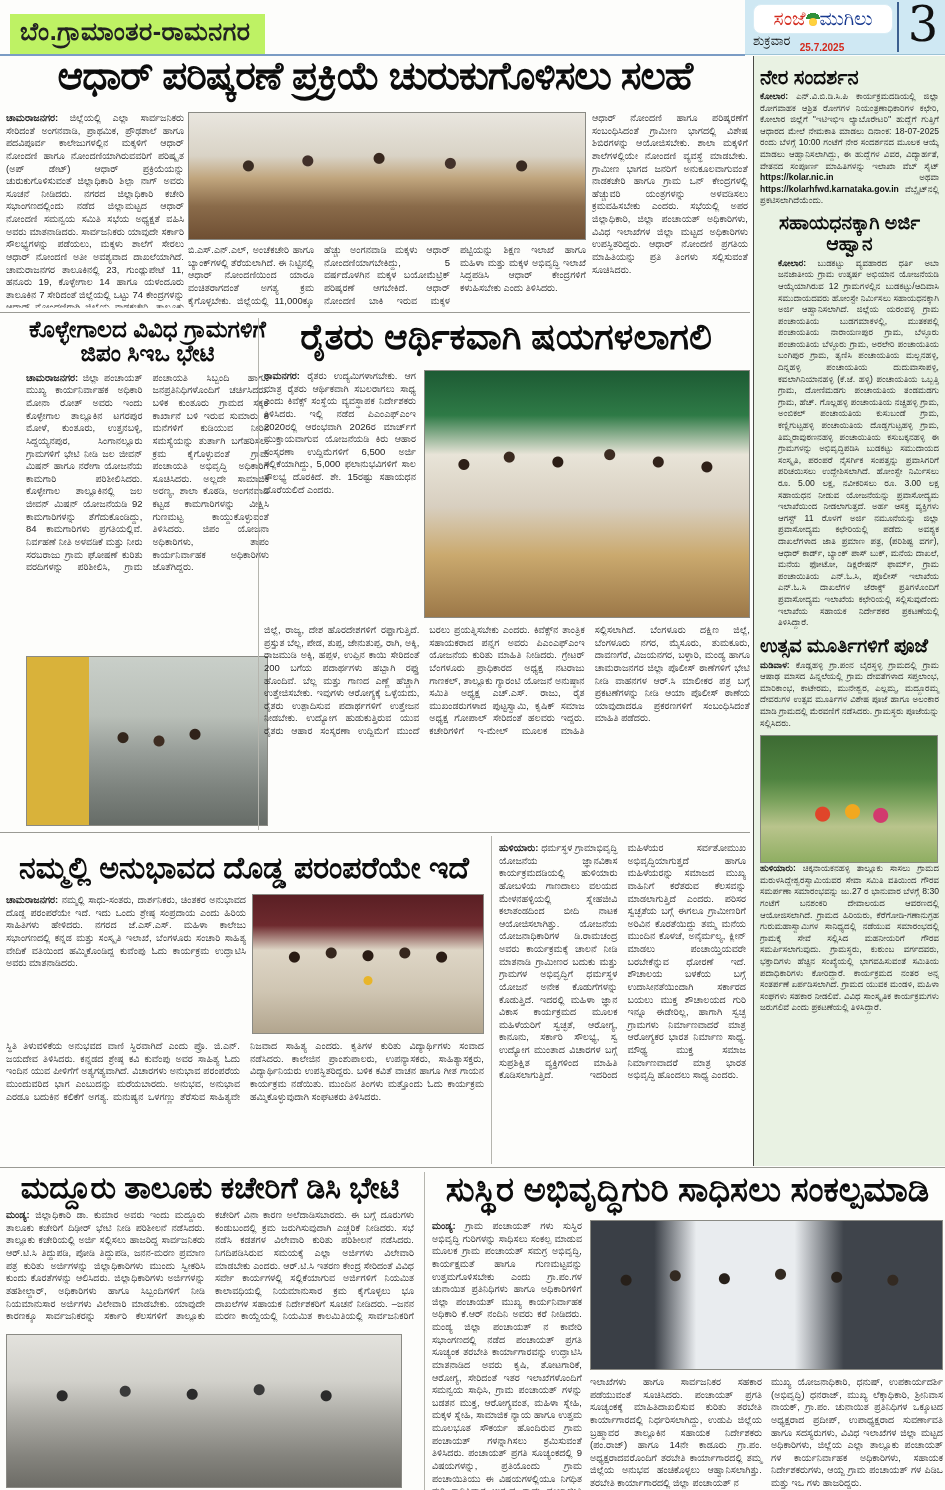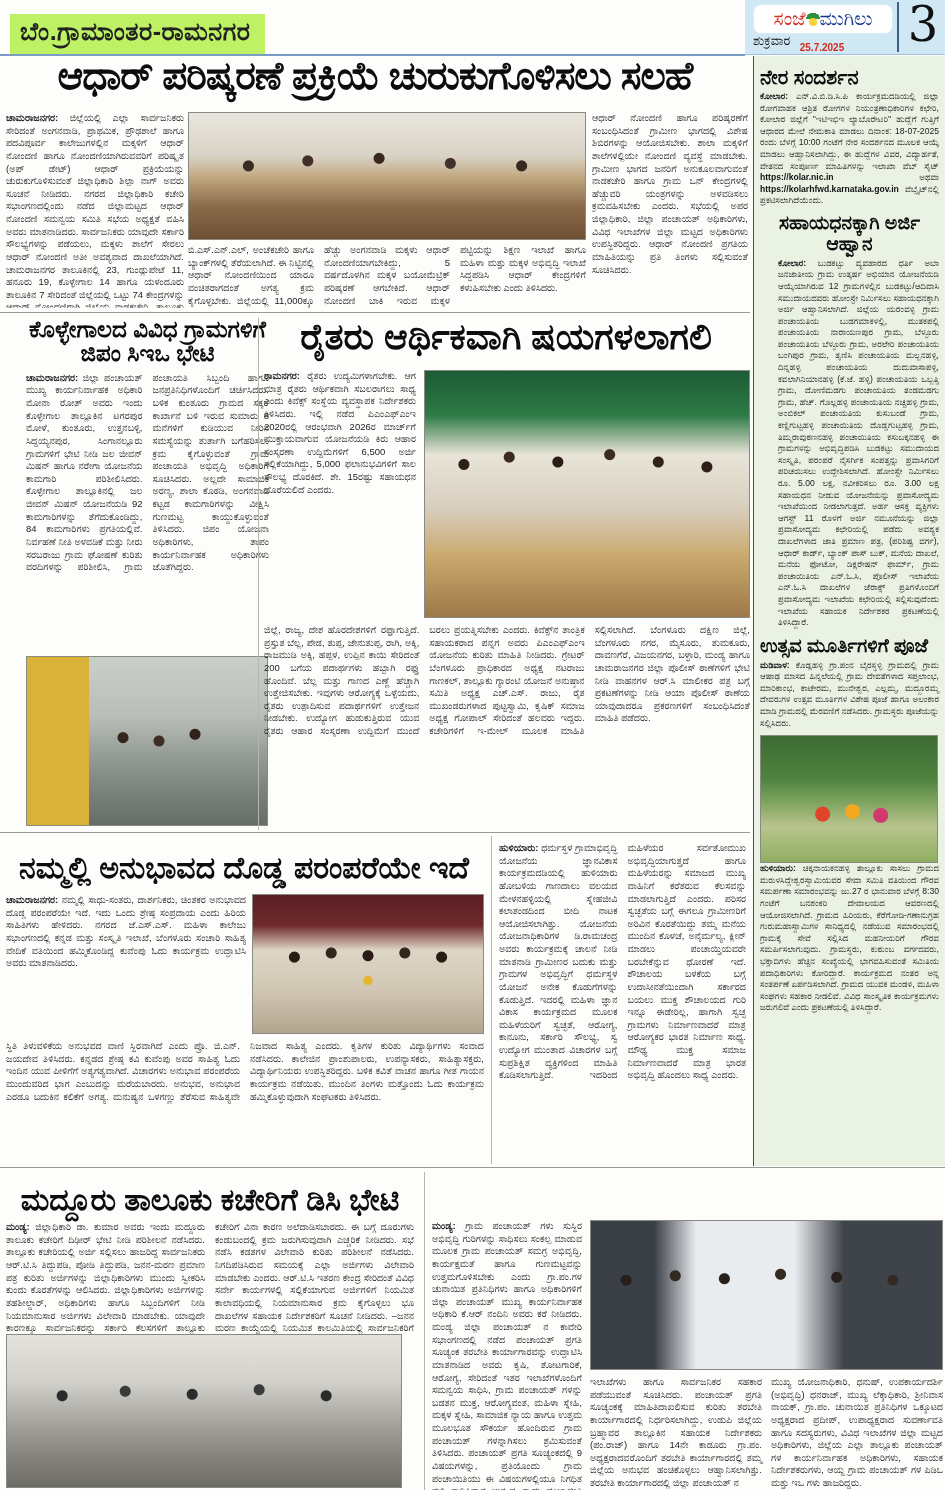--- a/index.html
+++ b/index.html
@@ -166,31 +166,32 @@
   <div class="abs" style="left:495px;top:836px;width:255px;height:328px;">
     <div class="body-text cols2" style="margin:6px 4px 0 4px;height:262px;overflow:hidden;">
       <span class="dateline">ಹುಳಿಯಾರು:</span>
       <span>ಧರ್ಮಸ್ಥಳ ಗ್ರಾಮಾಭಿವೃದ್ಧಿ ಯೋಜನೆಯ ಜ್ಞಾನವಿಕಾಸ ಕಾರ್ಯಕ್ರಮದಡಿಯಲ್ಲಿ ಹುಳಿಯಾರು ಹೋಬಳಿಯ ಗಾಣದಾಲು ವಲಯದ ಮೇಳನಹಳ್ಳಿಯಲ್ಲಿ ಸ್ನೇಹಜೀವಿ ಕಲಾತಂಡದಿಂದ ಬೀದಿ ನಾಟಕ ಆಯೋಜಿಸಲಾಗಿತ್ತು. ಯೋಜನೆಯ ಯೋಜನಾಧಿಕಾರಿಗಳ ಡಿ.ರಾಮಚಂದ್ರ ಅವರು ಕಾರ್ಯಕ್ರಮಕ್ಕೆ ಚಾಲನೆ ನೀಡಿ ಮಾತನಾಡಿ ಗ್ರಾಮೀಣರ ಬದುಕು ಮತ್ತು ಗ್ರಾಮಗಳ ಅಭಿವೃದ್ಧಿಗೆ ಧರ್ಮಸ್ಥಳ ಯೋಜನೆ ಅನೇಕ ಕೊಡುಗೆಗಳನ್ನು ಕೊಡುತ್ತಿದೆ. ಇದರಲ್ಲಿ ಮಹಿಳಾ ಜ್ಞಾನ ವಿಕಾಸ ಕಾರ್ಯಕ್ರಮದ ಮೂಲಕ ಮಹಿಳೆಯರಿಗೆ ಸ್ವಚ್ಛತೆ, ಆರೋಗ್ಯ, ಕಾನೂನು, ಸರ್ಕಾರಿ ಸೌಲಭ್ಯ, ಸ್ವ ಉದ್ಯೋಗ ಮುಂತಾದ ವಿಚಾರಗಳ ಬಗ್ಗೆ ಸುಪ್ರಶಿಕ್ಷಿತ ವ್ಯಕ್ತಿಗಳಿಂದ ಮಾಹಿತಿ ಕೊಡಿಸಲಾಗುತ್ತಿದೆ. ಇದರಿಂದ ಮಹಿಳೆಯರ ಸರ್ವತೋಮುಖ ಅಭಿವೃದ್ಧಿಯಾಗುತ್ತದೆ ಹಾಗೂ ಮಹಿಳೆಯರನ್ನು ಸಮಾಜದ ಮುಖ್ಯ ವಾಹಿನಿಗೆ ಕರೆತರುವ ಕೆಲಸವನ್ನು ಮಾಡಲಾಗುತ್ತಿದೆ ಎಂದರು. ಪರಿಸರ ಸ್ವಚ್ಛತೆಯ ಬಗ್ಗೆ ಈಗಲೂ ಗ್ರಾಮೀಣರಿಗೆ ಅರಿವಿನ ಕೊರತೆಯಿದ್ದು ತಮ್ಮ ಮನೆಯ ಮುಂದಿನ ಕೊಳಚೆ, ಅನೈರ್ಮಲ್ಯ, ಕ್ಲೀನ್ ಮಾಡಲು ಪಂಚಾಯ್ತಿಯವರೇ ಬರಬೇಕೆನ್ನುವ ಧೋರಣೆ ಇದೆ. ಶೌಚಾಲಯ ಬಳಕೆಯ ಬಗ್ಗೆ ಉದಾಸೀನತೆಯಿಂದಾಗಿ ಸರ್ಕಾರದ ಬಯಲು ಮುಕ್ತ ಶೌಚಾಲಯದ ಗುರಿ ಇನ್ನೂ ಈಡೇರಿಲ್ಲ, ಹಾಗಾಗಿ ಸ್ವಚ್ಛ ಗ್ರಾಮಗಳು ನಿರ್ಮಾಣವಾದರೆ ಮಾತ್ರ ಆರೋಗ್ಯಕರ ಭಾರತ ನಿರ್ಮಾಣ ಸಾಧ್ಯ. ಮೌಢ್ಯ ಮುಕ್ತ ಸಮಾಜ ನಿರ್ಮಾಣವಾದರೆ ಮಾತ್ರ ಭಾರತ ಅಭಿವೃದ್ಧಿ ಹೊಂದಲು ಸಾಧ್ಯ ಎಂದರು.</span>
     </div>
   </div>
 
   <div class="rule-h" style="left:0;top:1167px;width:945px;"></div>
 
   <div class="abs" style="left:0;top:1172px;width:420px;height:318px;">
-    <div class="headline" style="font-size:30px;margin-top:12px;">ಮದ್ದೂರು ತಾಲೂಕು ಕಚೇರಿಗೆ ಡಿಸಿ ಭೇಟಿ</div>
+    <div class="headline" style="font-size:30px;">ಮದ್ದೂರು ತಾಲೂಕು ಕಚೇರಿಗೆ ಡಿಸಿ ಭೇಟಿ</div>
     <div class="body-text cols2" style="margin:6px 6px 0 6px;height:118px;overflow:hidden;">
       <span class="dateline">ಮಂಡ್ಯ:</span>
       <span>ಜಿಲ್ಲಾಧಿಕಾರಿ ಡಾ. ಕುಮಾರ ಅವರು ಇಂದು ಮದ್ದೂರು ತಾಲೂಕು ಕಚೇರಿಗೆ ದಿಢೀರ್ ಭೇಟಿ ನೀಡಿ ಪರಿಶೀಲನೆ ನಡೆಸಿದರು. ತಾಲ್ಲೂಕು ಕಚೇರಿಯಲ್ಲಿ ಅರ್ಜಿ ಸಲ್ಲಿಸಲು ಹಾಜರಿದ್ದ ಸಾರ್ವಜನಿಕರು ಆರ್.ಟಿ.ಸಿ ತಿದ್ದುಪಡಿ, ಪೋಡಿ ತಿದ್ದುಪಡಿ, ಜನನ-ಮರಣ ಪ್ರಮಾಣ ಪತ್ರ ಕುರಿತು ಅರ್ಜಿಗಳನ್ನು ಜಿಲ್ಲಾಧಿಕಾರಿಗಳು ಮುಂದು ಸ್ವೀಕರಿಸಿ ಕುಂದು ಕೊರತೆಗಳನ್ನು ಆಲಿಸಿದರು. ಜಿಲ್ಲಾಧಿಕಾರಿಗಳು ಅರ್ಜಿಗಳನ್ನು ತಹಶೀಲ್ದಾರ್, ಅಧಿಕಾರಿಗಳು ಹಾಗೂ ಸಿಬ್ಬಂದಿಗಳಿಗೆ ನೀಡಿ ನಿಯಮಾನುಸಾರ ಅರ್ಜಿಗಳು ವಿಲೇವಾರಿ ಮಾಡಬೇಕು. ಯಾವುದೇ ಕಾರಣಕ್ಕೂ ಸಾರ್ವಜನಿಕರನ್ನು ಸರ್ಕಾರಿ ಕೆಲಸಗಳಿಗೆ ತಾಲ್ಲೂಕು ಕಚೇರಿಗೆ ವಿನಾ ಕಾರಣ ಅಲೆದಾಡಿಸಬಾರದು. ಈ ಬಗ್ಗೆ ದೂರುಗಳು ಕಂಡುಬಂದಲ್ಲಿ ಕ್ರಮ ಜರುಗಿಸುವುದಾಗಿ ಎಚ್ಚರಿಕೆ ನೀಡಿದರು. ಸಭೆ ನಡೆಸಿ ಕಡತಗಳ ವಿಲೇವಾರಿ ಕುರಿತು ಪರಿಶೀಲನೆ ನಡೆಸಿದರು. ನಿಗದಿಪಡಿಸಿರುವ ಸಮಯಕ್ಕೆ ಎಲ್ಲಾ ಅರ್ಜಿಗಳು ವಿಲೇವಾರಿ ಮಾಡಬೇಕು ಎಂದರು. ಆರ್.ಟಿ.ಸಿ ಇತರಣ ಕೇಂದ್ರ ಸೇರಿದಂತೆ ವಿವಿಧ ಸರ್ವೇ ಕಾರ್ಯಗಳಲ್ಲಿ ಸಲ್ಲಿಕೆಯಾಗುವ ಅರ್ಜಿಗಳಿಗೆ ನಿಯಮಿತ ಕಾಲಾವಧಿಯಲ್ಲಿ ನಿಯಮಾನುಸಾರ ಕ್ರಮ ಕೈಗೊಳ್ಳಲು ಭೂ ದಾಖಲೆಗಳ ಸಹಾಯಕ ನಿರ್ದೇಶಕರಿಗೆ ಸೂಚನೆ ನೀಡಿದರು. –ಜನನ ಮರಣ ಕಾಯ್ದೆಯಲ್ಲಿ ನಿಯಮಿತ ಕಾಲಮಿತಿಯಲ್ಲಿ ಸಾರ್ವಜನಿಕರಿಗೆ ಮಾಹಿತಿ ಒದಗಿಸಬೇಕೆಂದು ತಹಶೀಲ್ದಾರ್ ರವರಿಗೆ, –ರೆಕಾರ್ಡ್ ರೂಮ್‌ನಲ್ಲಿ ಕಡತಗಳು ತುರ್ತಾಗಿ ಸಿಗಲು ಒದಗಿಸಲು ಸೂಚಿಸಿದರು. ತಾಲೂಕು ಕಚೇರಿಕಟ್ಟಡದ ದುರಸ್ತಿ ಕೆಲಸದ ಬಗ್ಗೆ ಮಾಹಿತಿ ಪಡೆದರು.</span>
     </div>
     <div class="photo" id="ph-office" style="position:absolute;left:6px;top:162px;width:396px;height:154px;"></div>
   </div>
 
   <div class="rule-v" style="left:424px;top:1172px;height:318px;"></div>
 
   <div class="abs" style="left:430px;top:1172px;width:515px;height:318px;">
+    <div class="headline" style="font-size:34px;">ಸುಸ್ಥಿರ ಅಭಿವೃದ್ಧಿಗುರಿ ಸಾಧಿಸಲು ಸಂಕಲ್ಪಮಾಡಿ</div>
     <div class="body-text" style="position:absolute;left:2px;top:48px;width:150px;height:268px;">
       <span class="dateline">ಮಂಡ್ಯ:</span>
       <span>ಗ್ರಾಮ ಪಂಚಾಯತ್ ಗಳು ಸುಸ್ಥಿರ ಅಭಿವೃದ್ಧಿ ಗುರಿಗಳನ್ನು ಸಾಧಿಸಲು ಸಂಕಲ್ಪ ಮಾಡುವ ಮೂಲಕ ಗ್ರಾಮ ಪಂಚಾಯತ್ ಸಮಗ್ರ ಅಭಿವೃದ್ಧಿ, ಕಾರ್ಯಕ್ಷಮತೆ ಹಾಗೂ ಗುಣಮಟ್ಟವನ್ನು ಉತ್ತಮಗೊಳಿಸಬೇಕು ಎಂದು ಗ್ರಾ.ಪಂ.ಗಳ ಚುನಾಯಿತ ಪ್ರತಿನಿಧಿಗಳು ಹಾಗೂ ಅಧಿಕಾರಿಗಳಿಗೆ ಜಿಲ್ಲಾ ಪಂಚಾಯತ್ ಮುಖ್ಯ ಕಾರ್ಯನಿರ್ವಾಹಕ ಅಧಿಕಾರಿ ಕೆ.ಆರ್ ನಂದಿನಿ ಅವರು ಕರೆ ನೀಡಿದರು. ಮಂಡ್ಯ ಜಿಲ್ಲಾ ಪಂಚಾಯತ್ ನ ಕಾವೇರಿ ಸಭಾಂಗಣದಲ್ಲಿ ನಡೆದ ಪಂಚಾಯತ್ ಪ್ರಗತಿ ಸೂಚ್ಯಂಕ ತರಬೇತಿ ಕಾರ್ಯಾಗಾರವನ್ನು ಉದ್ಘಾಟಿಸಿ ಮಾತನಾಡಿದ ಅವರು ಕೃಷಿ, ತೋಟಗಾರಿಕೆ, ಆರೋಗ್ಯ, ಸೇರಿದಂತೆ ಇತರ ಇಲಾಖೆಗಳೊಂದಿಗೆ ಸಮನ್ವಯ ಸಾಧಿಸಿ, ಗ್ರಾಮ ಪಂಚಾಯತ್ ಗಳನ್ನು ಬಡತನ ಮುಕ್ತ, ಆರೋಗ್ಯವಂತ, ಮಹಿಳಾ ಸ್ನೇಹಿ, ಮಕ್ಕಳ ಸ್ನೇಹಿ, ಸಾಮಾಜಿಕ ನ್ಯಾಯ ಹಾಗೂ ಉತ್ತಮ ಮೂಲಭೂತ ಸೌಕರ್ಯ ಹೊಂದಿರುವ ಗ್ರಾಮ ಪಂಚಾಯತ್ ಗಳನ್ನಾಗಿಸಲು ಶ್ರಮಿಸುವಂತೆ ತಿಳಿಸಿದರು. ಪಂಚಾಯತ್ ಪ್ರಗತಿ ಸೂಚ್ಯಂಕದಲ್ಲಿ 9 ವಿಷಯಗಳನ್ನು, ಪ್ರತಿಯೊಂದು ಗ್ರಾಮ ಪಂಚಾಯಿತಿಯು ಈ ವಿಷಯಗಳಲ್ಲಿಯೂ ನಿಗಧಿತ ಗುರಿ ಸಾಧಿಸಿದಾಗ ಉತ್ಕೃಷ್ಟ ಗ್ರಾಮ ಪಂಚಾಯಿತಿ ಆಗಲು ಸಾಧ್ಯ. ಆದ್ದರಿಂದ ಎಲ್ಲಾ ಗ್ರಾಮ ಪಂಚಾಯತ್ ಅಭಿವೃದ್ಧಿ ಅಧಿಕಾರಿಗಳು ತಮ್ಮ ಗ್ರಾಮ ಪಂಚಾಯತ್ ವ್ಯಾಪ್ತಿಯ ಎಲ್ಲಾ ಚುನಾಯಿತ ಪ್ರತಿನಿಧಿಗಳು, ಇತರೆ</span>
     </div>
     <div class="photo" id="ph-stage" style="position:absolute;left:160px;top:48px;width:353px;height:150px;"></div>
     <div class="body-text" style="position:absolute;left:160px;top:204px;width:172px;height:112px;">ಇಲಾಖೆಗಳು ಹಾಗೂ ಸಾರ್ವಜನಿಕರ ಸಹಕಾರ ಪಡೆಯುವಂತೆ ಸೂಚಿಸಿದರು. ಪಂಚಾಯತ್ ಪ್ರಗತಿ ಸೂಚ್ಯಂಕಕ್ಕೆ ಮಾಹಿತಿದಾಖಲಿಸುವ ಕುರಿತು ತರಬೇತಿ ಕಾರ್ಯಾಗಾರದಲ್ಲಿ ನಿರ್ಧರಿಸಲಾಗಿದ್ದು, ಉಡುಪಿ ಜಿಲ್ಲೆಯ ಬ್ರಹ್ಮಾವರ ತಾಲ್ಲೂಕಿನ ಸಹಾಯಕ ನಿರ್ದೇಶಕರು (ಪಂ.ರಾಜ್) ಹಾಗೂ 14ನೇ ಕಾಡೂರು ಗ್ರಾ.ಪಂ. ಅಧ್ಯಕ್ಷರಾದವರೊಂದಿಗೆ ತರಬೇತಿ ಕಾರ್ಯಾಗಾರದಲ್ಲಿ ತಮ್ಮ ಜಿಲ್ಲೆಯ ಅನುಭವ ಹಂಚಿಕೊಳ್ಳಲು ಆಹ್ವಾನಿಸಲಾಗಿತ್ತು. ತರಬೇತಿ ಕಾರ್ಯಾಗಾರದಲ್ಲಿ ಜಿಲ್ಲಾ ಪಂಚಾಯತ್ ನ</div>
     <div class="body-text" style="position:absolute;left:341px;top:204px;width:172px;height:112px;">ಮುಖ್ಯ ಯೋಜನಾಧಿಕಾರಿ, ಧನುಷ್, ಉಪಕಾರ್ಯದರ್ಶಿ (ಅಭಿವೃದ್ಧಿ) ಧನರಾಜ್, ಮುಖ್ಯ ಲೆಕ್ಕಾಧಿಕಾರಿ, ಶ್ರೀನಿವಾಸ ನಾಯಕ್, ಗ್ರಾ.ಪಂ. ಚುನಾಯಿತ ಪ್ರತಿನಿಧಿಗಳ ಒಕ್ಕೂಟದ ಅಧ್ಯಕ್ಷರಾದ ಪ್ರದೀಪ್, ಉಪಾಧ್ಯಕ್ಷರಾದ ಸುವರ್ಣಾವತಿ ಹಾಗೂ ಸದಸ್ಯರುಗಳು, ವಿವಿಧ ಇಲಾಖೆಗಳ ಜಿಲ್ಲಾ ಮಟ್ಟದ ಅಧಿಕಾರಿಗಳು, ಜಿಲ್ಲೆಯ ಎಲ್ಲಾ ತಾಲ್ಲೂಕು ಪಂಚಾಯತ್ ಗಳ ಕಾರ್ಯನಿರ್ವಾಹಕ ಅಧಿಕಾರಿಗಳು, ಸಹಾಯಕ ನಿರ್ದೇಶಕರುಗಳು, ಆಯ್ದ ಗ್ರಾಮ ಪಂಚಾಯತ್ ಗಳ ಪಿಡಿಒ ಮತ್ತು ಇಒ ಗಳು ಹಾಜರಿದ್ದರು.</div>
   </div>
 
   <div class="abs" id="rail">

